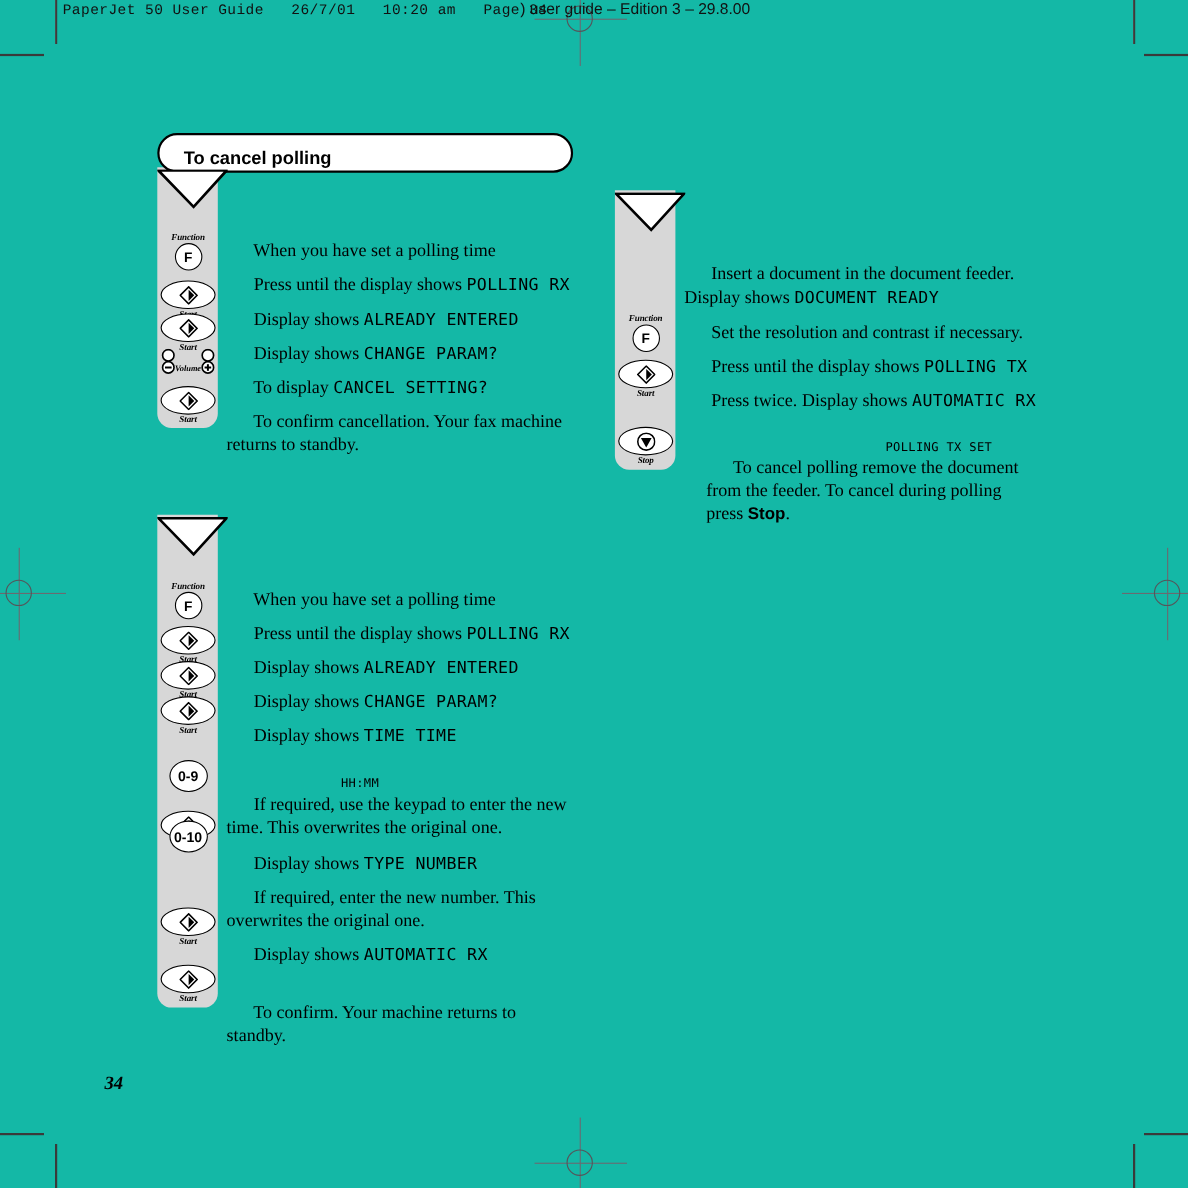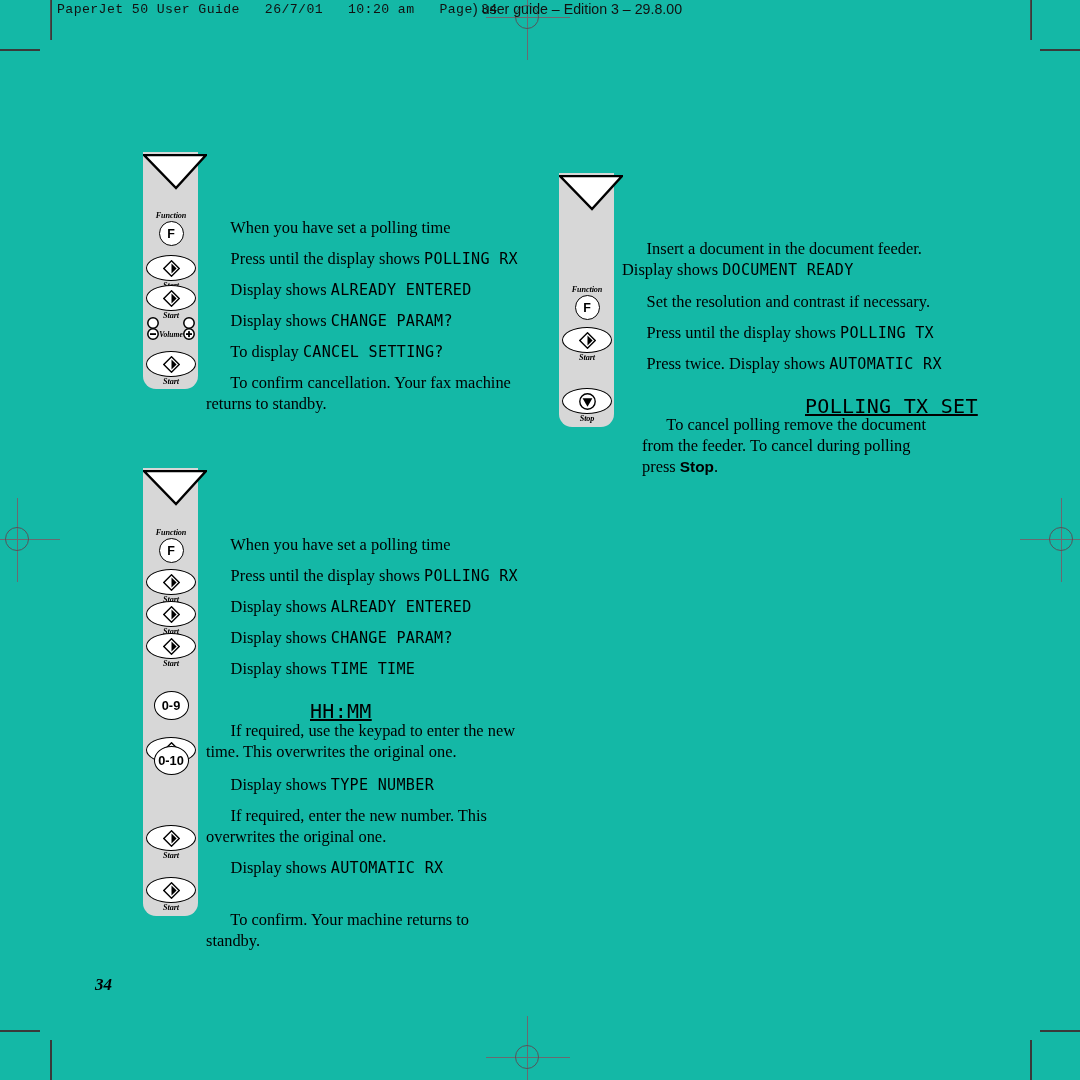--- a/index.html
+++ b/index.html
@@ -191,23 +191,22 @@
     white-space: pre;
   }
   .lcd {
     font-family: "DejaVu Sans Mono", "Liberation Mono", monospace;
     font-size: 15.1px;
     letter-spacing: 0.3px;
   }
   .lcd2 {
     display: block;
     font-family: "DejaVu Sans Mono", "Liberation Mono", monospace;
-    font-size: 20px;
+    font-size: 11px;
     letter-spacing: 0.3px;
-    text-decoration: underline;
   }
   b.inline-bold {
     font-family: "Liberation Sans", sans-serif;
     font-weight: bold;
     font-size: 15.4px;
   }
 
   
   #folio {
     position: absolute;
@@ -256,20 +255,23 @@
       <div class="rc"></div>
   </div>
 
   <div class="header-rule"></div>
   <div class="header-rule right"></div>
   <div id="header-left">PaperJet 50 User Guide   26/7/01   10:20 am   Page 34</div>
   <div id="header-right">) user guide – Edition 3 – 29.8.00</div>
 
   <div class="keycol" style="left:143px; top:152px; width:55px; height:237px;"></div>
 
+  <div class="callout" style="left:143px; top:121px; width:378px; height:36px;">
+    <span>To cancel polling</span>
+  </div>
   <div class="tail" style="left:143px; top:154px;">
     <svg width="64" height="36" viewBox="0 0 64 36">
       <path d="M1,1 L63,1 L33,34 Z" fill="#ffffff" stroke="#000000" stroke-width="2.4" stroke-linejoin="miter"></path>
     </svg>
   </div>
 
   <div class="key" style="left:146px; top:211px; width:50px;">
     <div class="cap above">Function</div>
     <div class="round-btn">
       <span>F</span>

